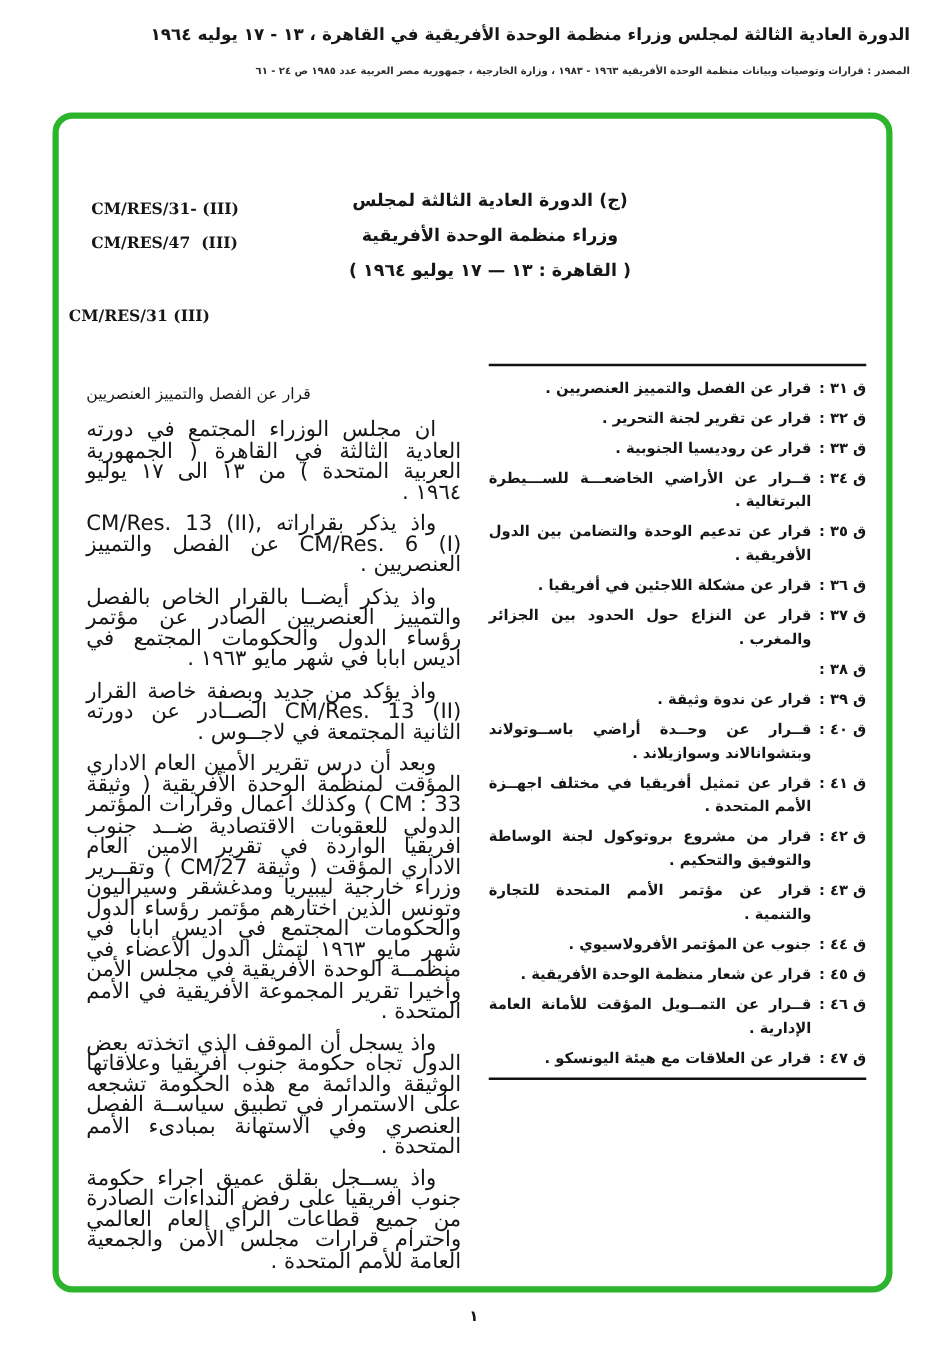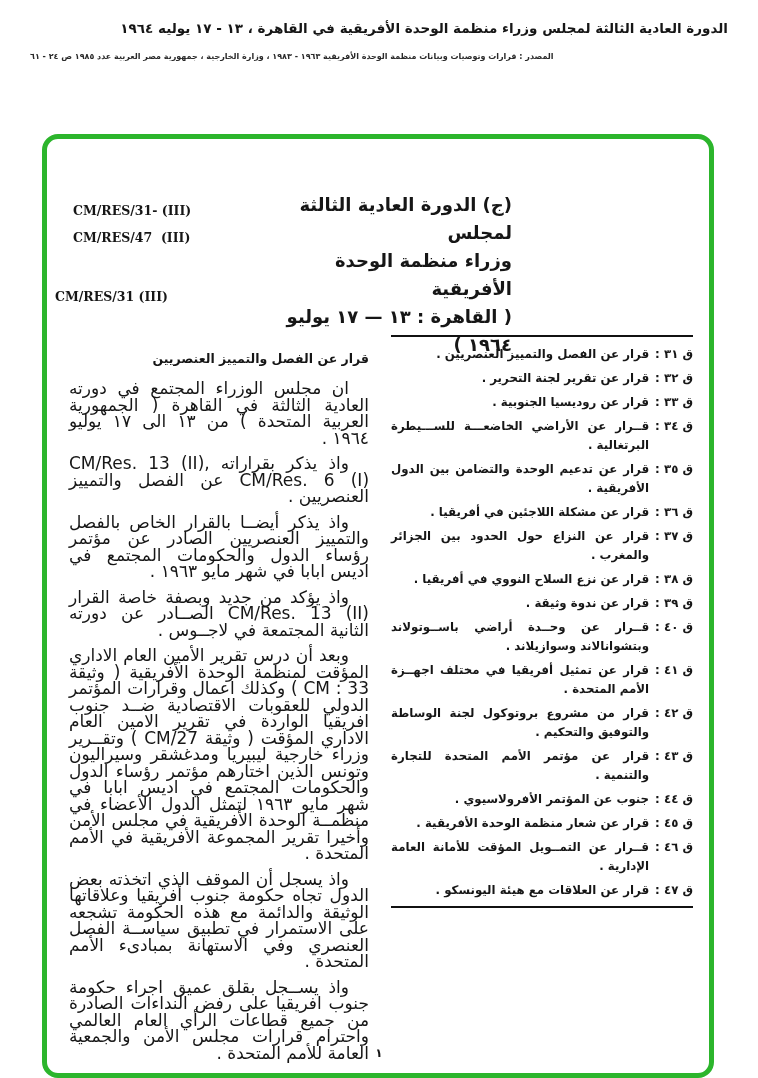--- a/index.html
+++ b/index.html
@@ -11,41 +11,40 @@
     color: #161616;
     overflow: hidden;
   }
   .hdr1 {
     position: absolute; top: 20px; left: 30px; right: 30px;
     text-align: right; direction: rtl;
     font-weight: 700; font-size: 13.5px; letter-spacing: 0;
   }
   .hdr2 {
     position: absolute; top: 52px; left: 30px; right: 30px;
-    text-align: left; direction: rtl;
+    text-align: right; direction: rtl;
     font-weight: 700; font-size: 8px; color: #2a2a2a;
   }
   .green-box {
     position: absolute; left: 42px; top: 90px;
     width: 672px; height: 944px;
     border: 5px solid #2cb52c;
     border-radius: 16px;
     background: #ffffff;
-    margin-top: 44px;
   }
   .refs-top {
     position: absolute; left: 26px; top: 58px;
     font-family: "DejaVu Serif", serif;
     font-weight: 700; font-size: 12.5px; line-height: 27px;
     white-space: pre;
   }
   .doc-title {
     position: absolute; left: 225px; top: 52px; width: 240px;
-    direction: rtl; 
-    font-weight: 700; font-size: 18px; line-height: 28px;
+    direction: rtl; text-align: center;
+    font-weight: 700; font-size: 14px; line-height: 28px;
   }
   .section-ref {
     position: absolute; left: 8px; top: 150px;
     font-family: "DejaVu Serif", serif;
     font-weight: 700; font-size: 12.5px;
   }
   .col-right {
     position: absolute; right: 16px; top: 196px; width: 302px;
     direction: rtl;
   }
@@ -57,21 +56,21 @@
     font-weight: 700; font-size: 11.8px; line-height: 19px;
     margin-bottom: 5px;
   }
   .res-num { white-space: nowrap; padding-left: 6px; }
   .res-text { flex: 1; text-align: justify; }
   .col-left {
     position: absolute; left: 22px; top: 212px; width: 300px;
     direction: rtl;
   }
   .article-title {
-    text-align: right; font-weight: 700; font-size: 12.5px;
+    text-align: left; font-weight: 400; font-size: 12.5px;
     margin-bottom: 14px;
   }
   .para {
     font-size: 17px; line-height: 16.5px;
     text-align: justify; text-indent: 20px;
     margin-bottom: 9px;
     unicode-bidi: plaintext;
   }
   .page-num {
     position: absolute; bottom: 18px; left: 0; right: 0;
@@ -123,21 +122,20 @@
         <div class="res-item">
           <span class="res-num">ق ٣٦ :</span>
           <span class="res-text">قرار عن مشكلة اللاجئين في أفريقيا .</span>
         </div>
         <div class="res-item">
           <span class="res-num">ق ٣٧ :</span>
           <span class="res-text">قرار عن النزاع حول الحدود بين الجزائر والمغرب .</span>
         </div>
         <div class="res-item">
           <span class="res-num">ق ٣٨ :</span>
-          <span class="res-text">قرار عن نزع السلاح النووي في أفريقيا .</span>
         </div>
         <div class="res-item">
           <span class="res-num">ق ٣٩ :</span>
           <span class="res-text">قرار عن ندوة وثيقة .</span>
         </div>
         <div class="res-item">
           <span class="res-num">ق ٤٠ :</span>
           <span class="res-text">قــرار عن وحــدة أراضي باســوتولاند وبتشوانالاند وسوازيلاند .</span>
         </div>
         <div class="res-item">

